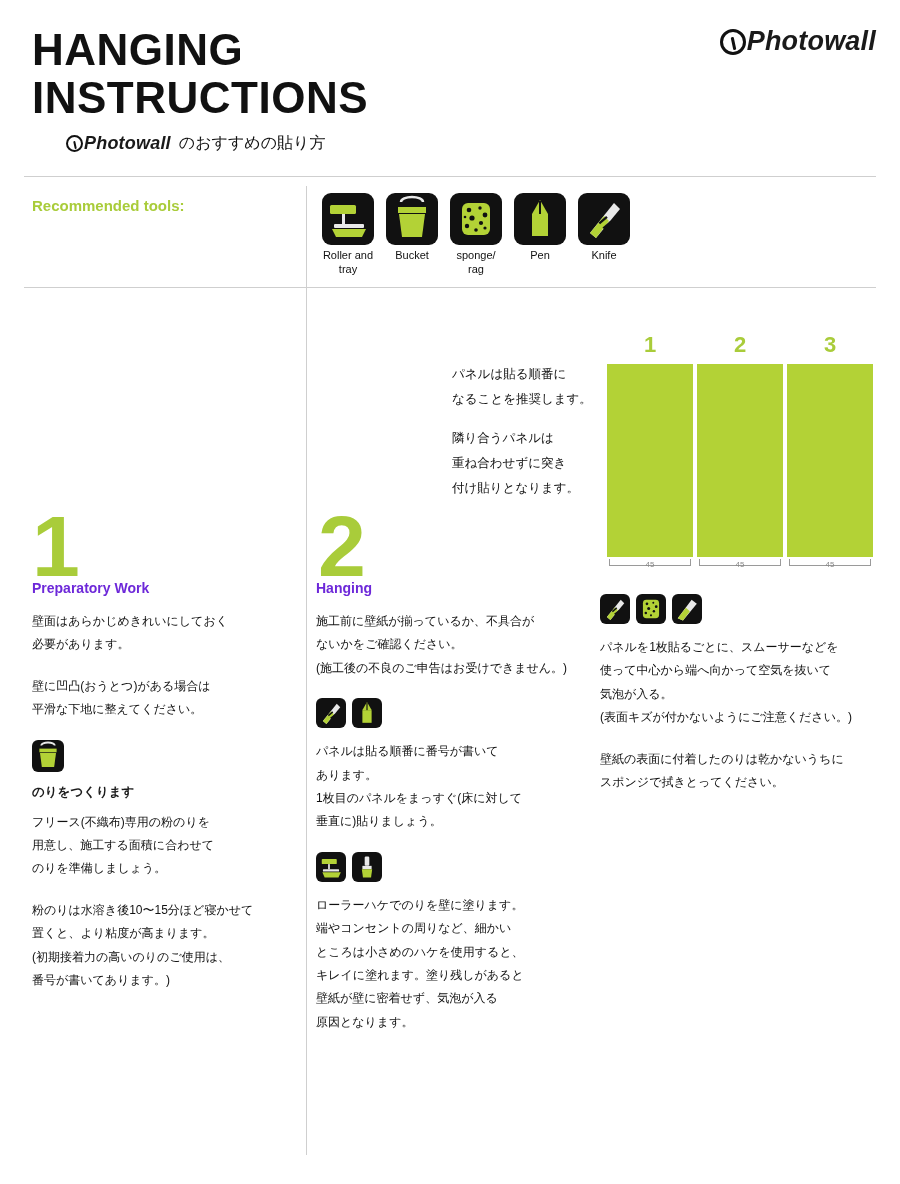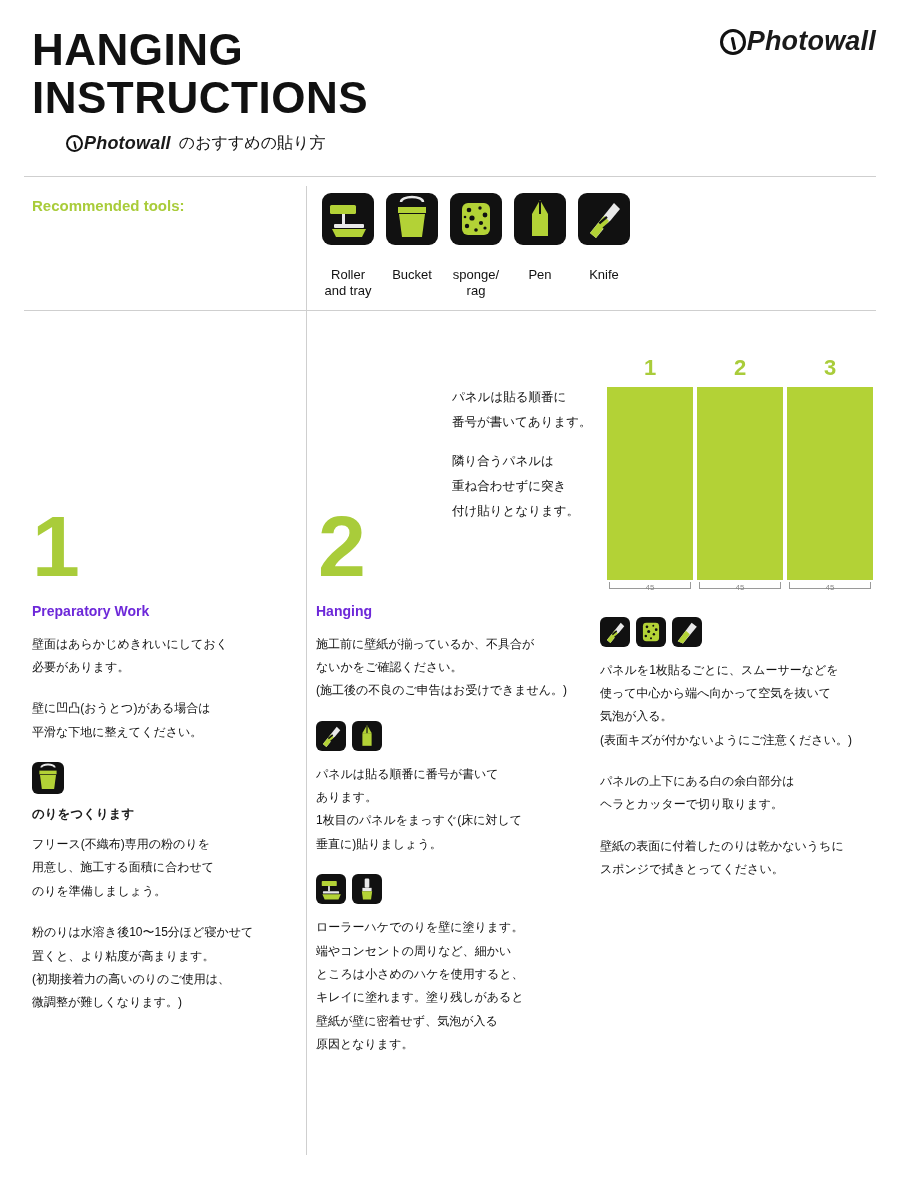--- a/index.html
+++ b/index.html
@@ -104,22 +104,22 @@
     text-align: center;
   }
   .tool-icon {
     width: 52px; height: 52px;
     background: #111;
     border-radius: 9px;
     position: relative;
     overflow: hidden;
   }
   .tool-caption {
-    margin-top: 22px;
-    font-size: 13px;
+    margin-top: 4px;
+    font-size: 11px;
     line-height: 1.25;
     color: #111;
   }
 
   
   .vline {
     position: absolute;
     width: 1px;
     background: #cfcfcf;
   }
@@ -347,21 +347,21 @@
   <div class="vline" style="left:306px; top:330px; height:825px;"></div>
   <div class="vline" style="left:306px; top:186px; height:144px;"></div>
 
   <div class="body-wrap">
     <div class="panel-intro">
       <div class="intro-left"></div>
       <div class="intro-right">
 
         <div class="panel-text">
           <p style="white-space:pre-line">パネルは貼る順番に
-番号が書いてあります。</p>
+なることを推奨します。</p>
           <p style="white-space:pre-line">隣り合うパネルは
 重ね合わせずに突き
 付け貼りとなります。</p>
         </div>
 
         <div class="panels">
           <div class="panel-col">
             <div class="panel-label">1</div>
             <div class="panel-box"></div>
             <div class="panel-meas">
@@ -413,21 +413,21 @@
         </div>
       </div>
 
       <div class="subhead">のりをつくります</div>
       <p class="para" style="white-space:pre-line">フリース(不織布)専用の粉のりを
 用意し、施工する面積に合わせて
 のりを準備しましょう。</p>
       <p class="para" style="white-space:pre-line">粉のりは水溶き後10〜15分ほど寝かせて
 置くと、より粘度が高まります。
 (初期接着力の高いのりのご使用は、
-微調整が難しくなります。)</p>
+番号が書いてあります。)</p>
     </div>
 
     <div class="col col2">
       <div class="col-head">Hanging</div>
       <p class="para" style="white-space:pre-line">施工前に壁紙が揃っているか、不具合が
 ないかをご確認ください。
 (施工後の不良のご申告はお受けできません。)</p>
 
       <div class="icon-row">
         <div class="mini-icon">
@@ -507,21 +507,19 @@
             <path d="M10 42 L34 10 L43 17 L19 46 Z" fill="#e9e9e9"></path>
             <path d="M10 42 L24 24 L31 30 L19 46 Z" fill="#b3d236"></path>
           </svg>
         </div>
       </div>
 
       <p class="para" style="white-space:pre-line">パネルを1枚貼るごとに、スムーサーなどを
 使って中心から端へ向かって空気を抜いて
 気泡が入る。
 (表面キズが付かないようにご注意ください。)</p>
-      <p class="para" style="white-space:pre-line">パネルの上下にある白の余白部分は
-ヘラとカッターで切り取ります。</p>
       <p class="para" style="white-space:pre-line">壁紙の表面に付着したのりは乾かないうちに
 スポンジで拭きとってください。</p>
     </div>
 
   </div>
 
 </div>
 
 </body></html>

